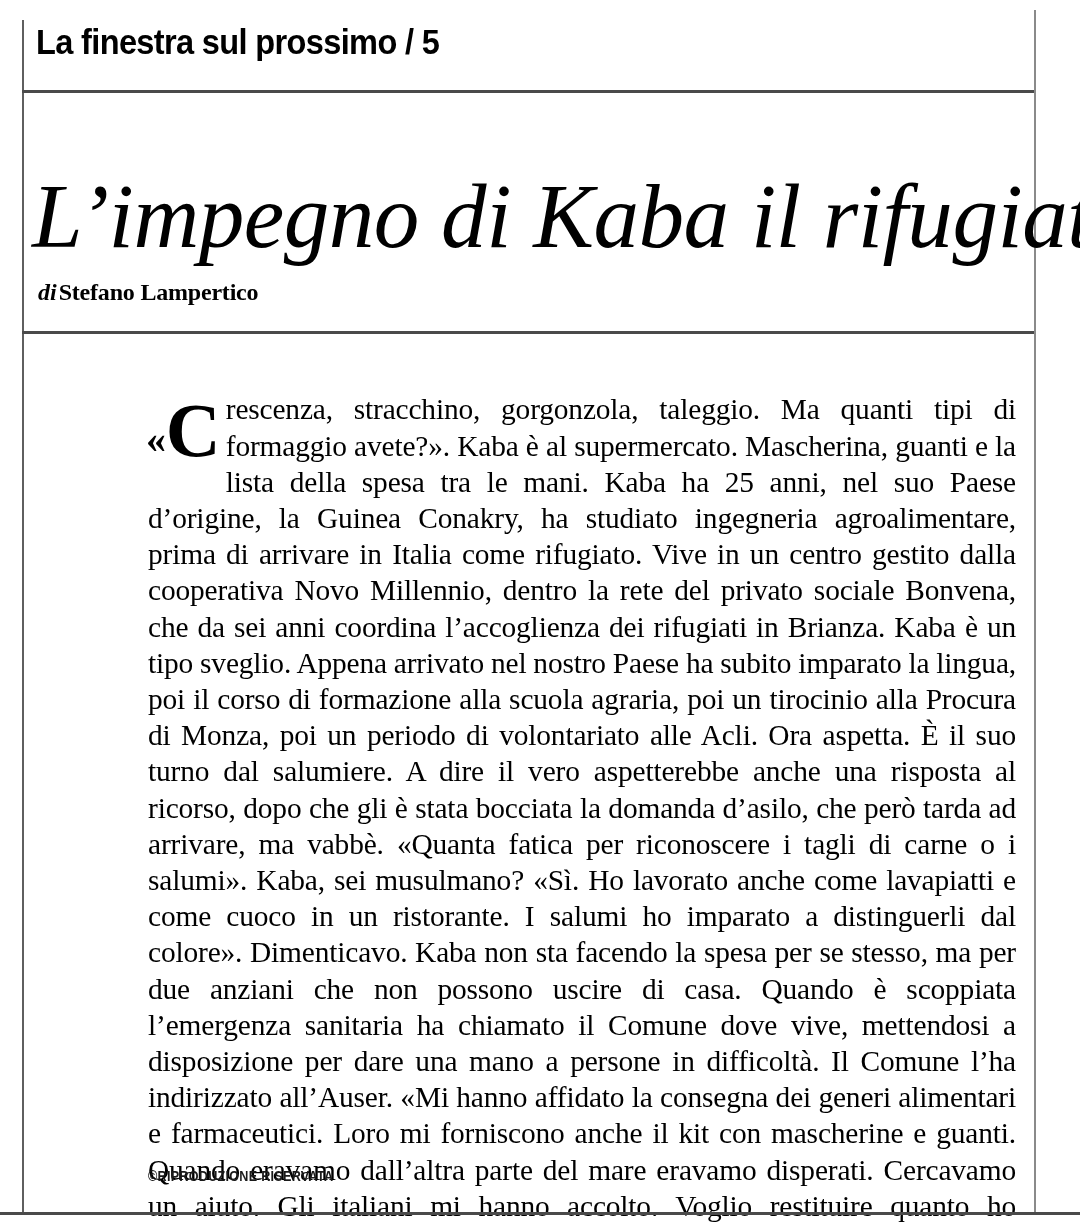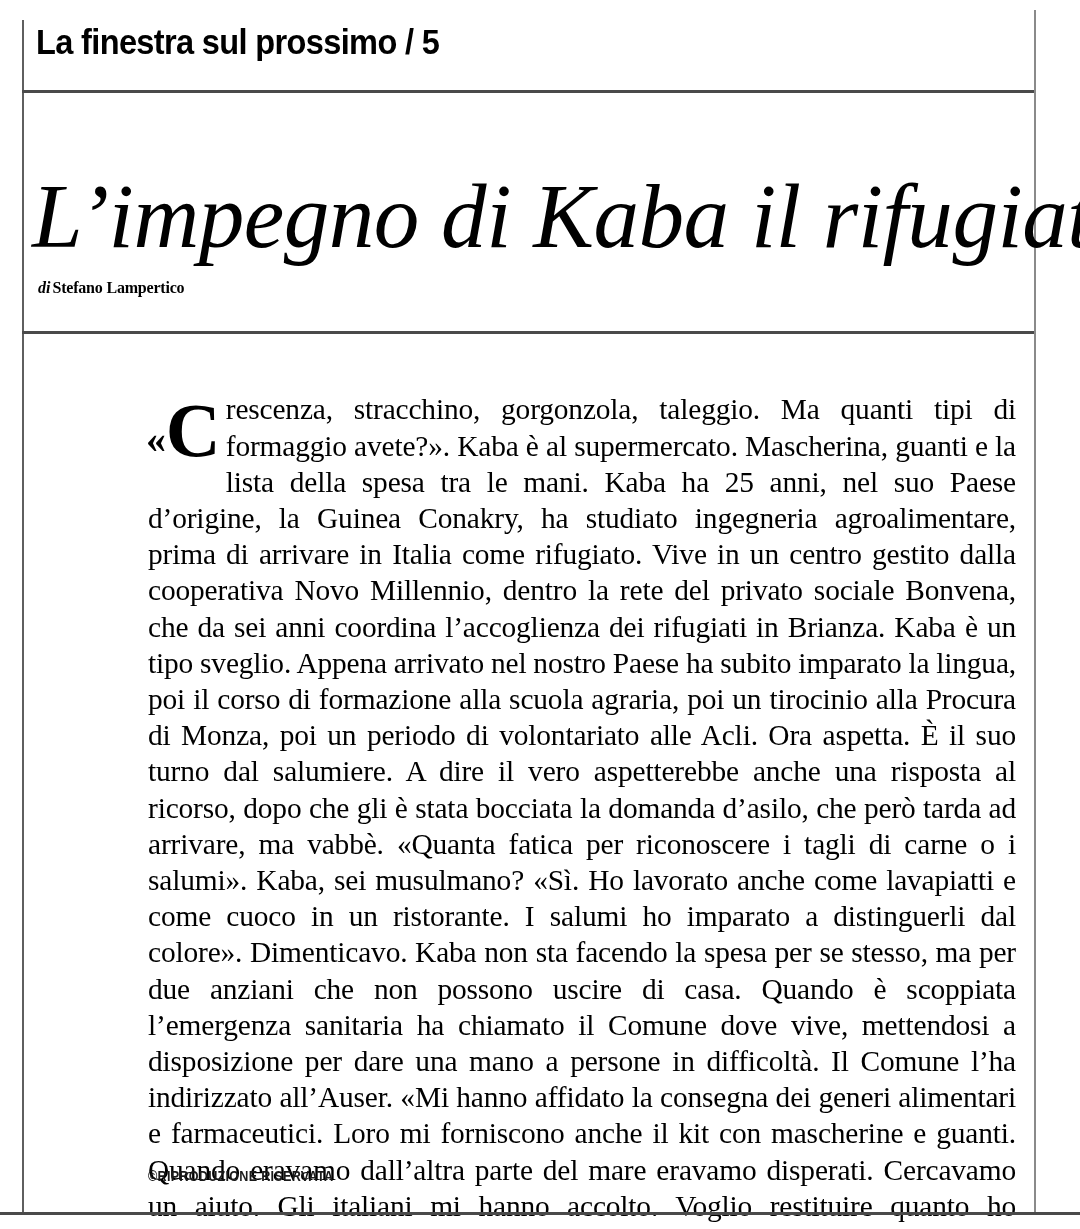--- a/index.html
+++ b/index.html
@@ -98,21 +98,21 @@
     transform: scaleX(0.99);
     transform-origin: left top;
     white-space: nowrap;
   }
 
   
   .byline {
     position: absolute;
     left: 38px;
     top: 268px;
-    font-size: 16px;
+    font-size: 24px;
     line-height: 1.2;
     white-space: nowrap;
   }
   .byline .di {
     font-style: italic;
     font-weight: bold;
     margin-right: 2px;
   }
   .byline .author {
     font-weight: bold;

